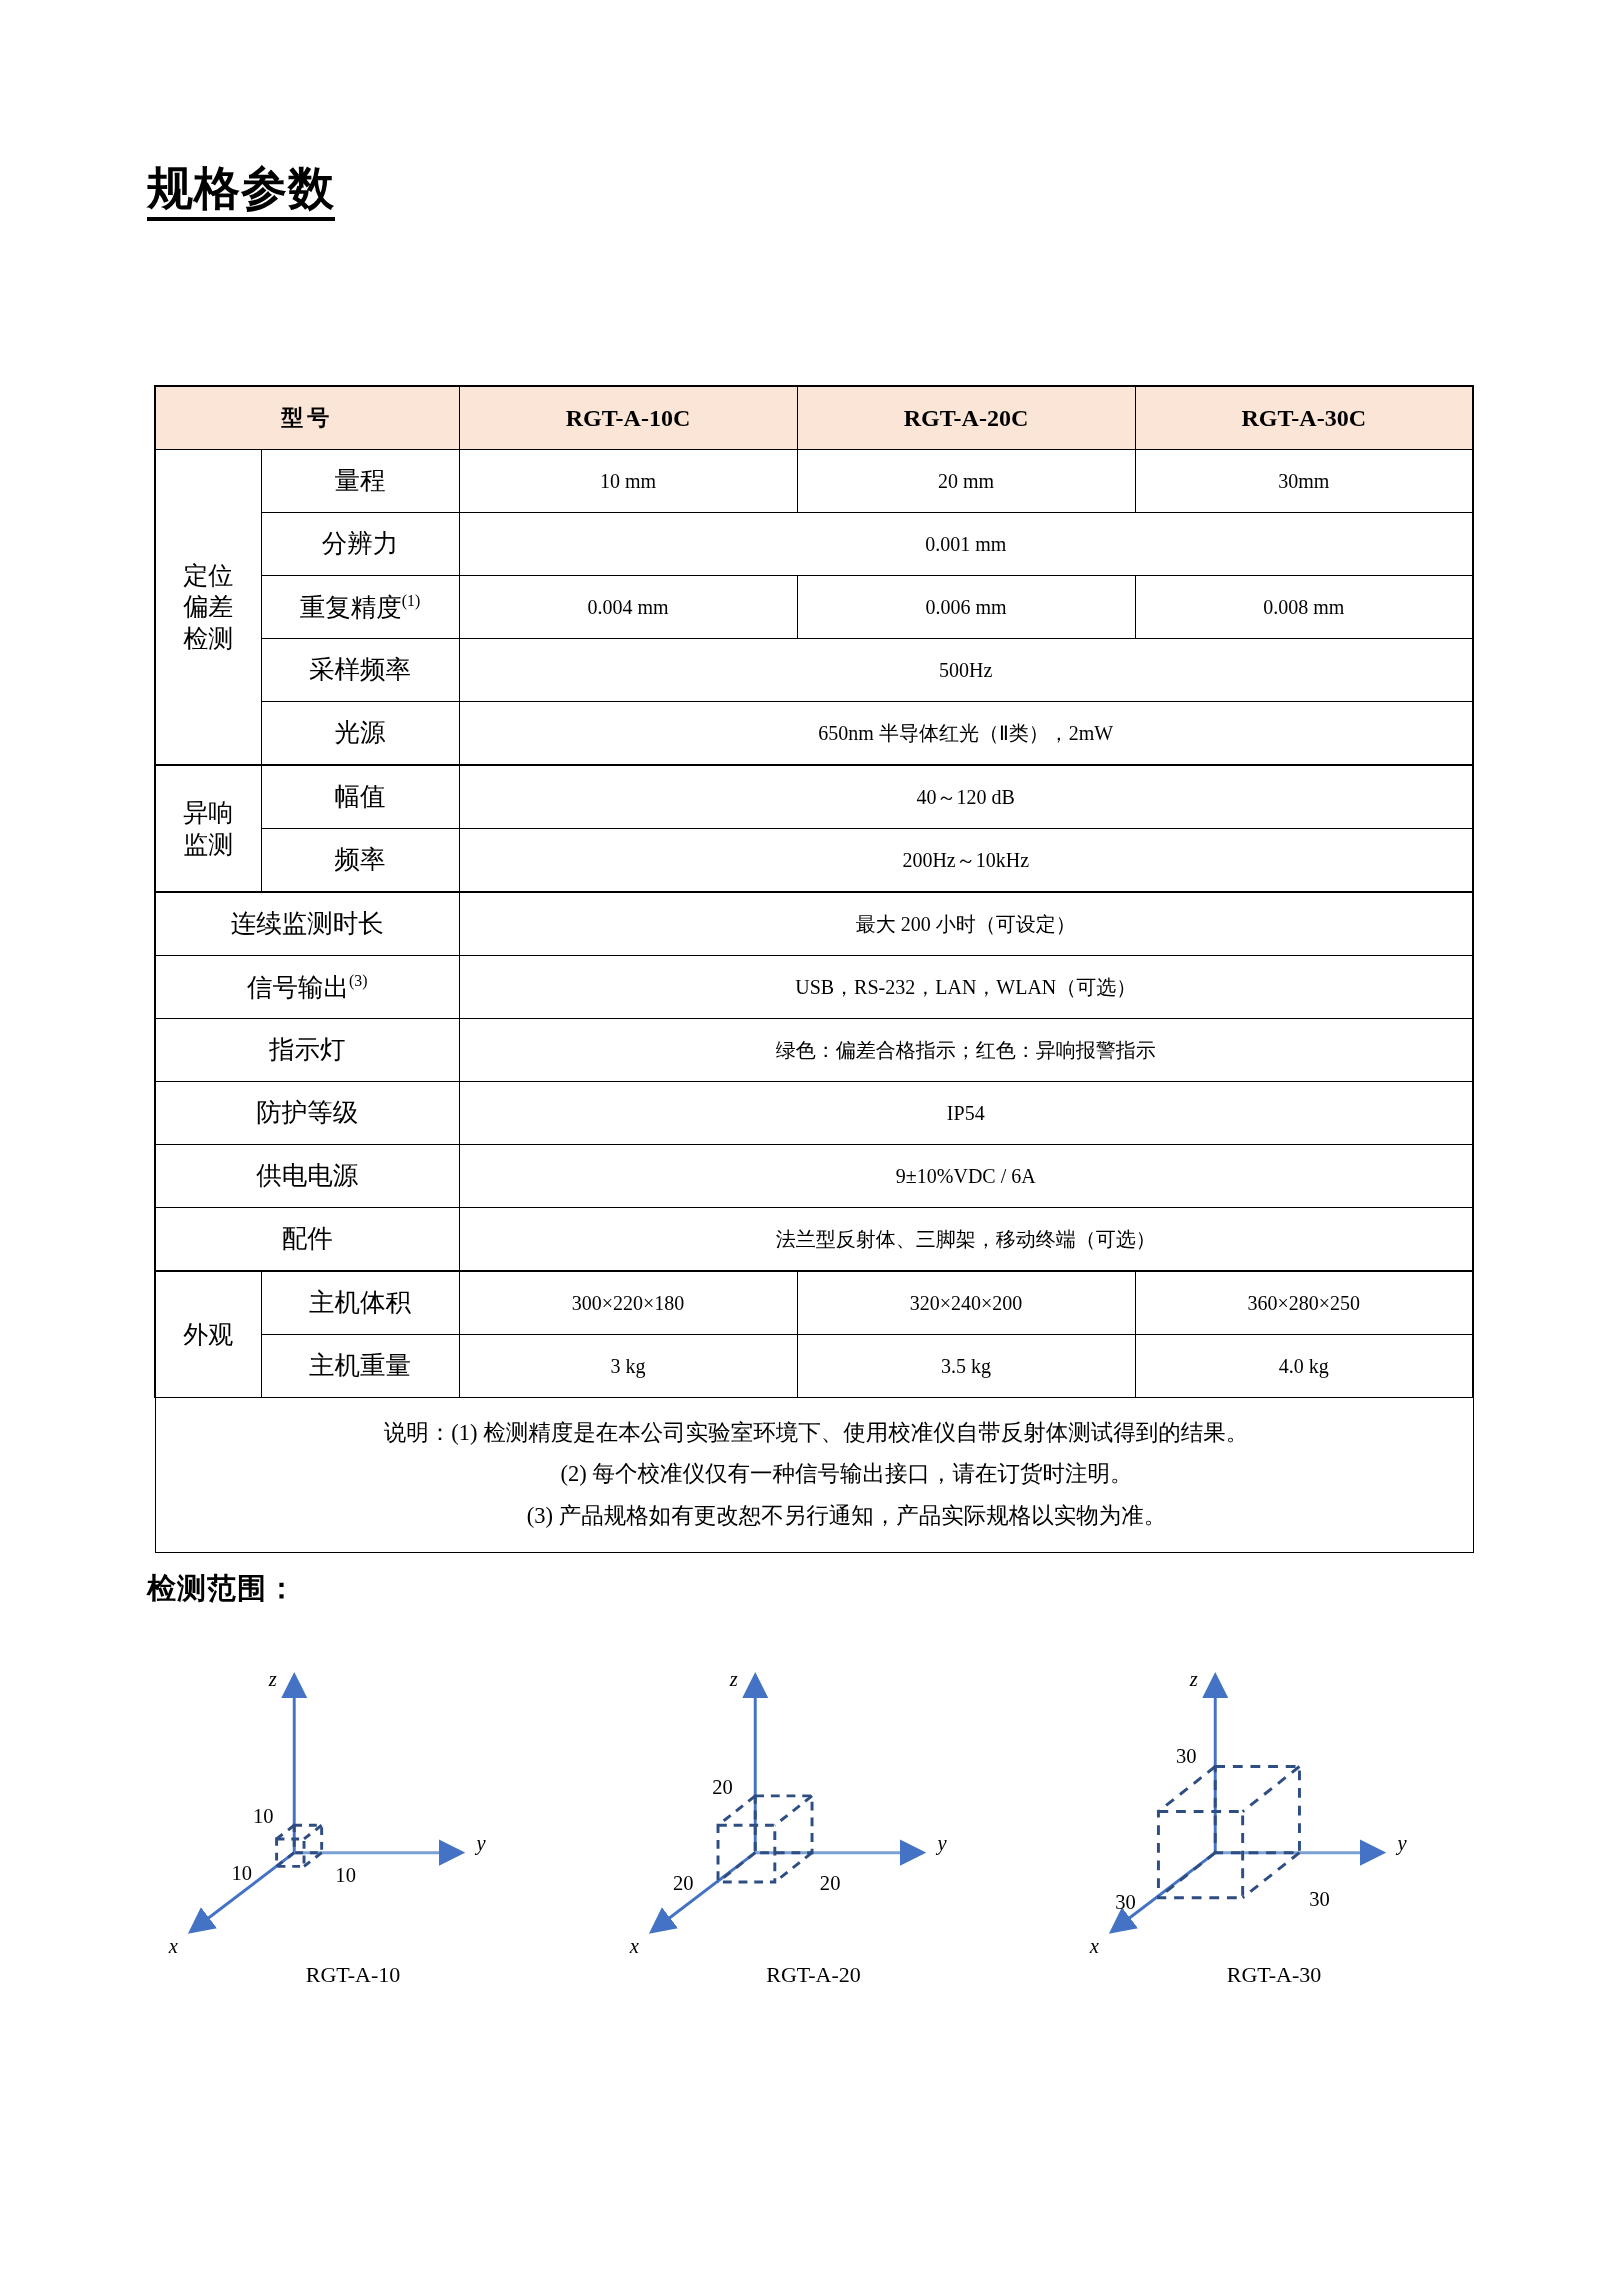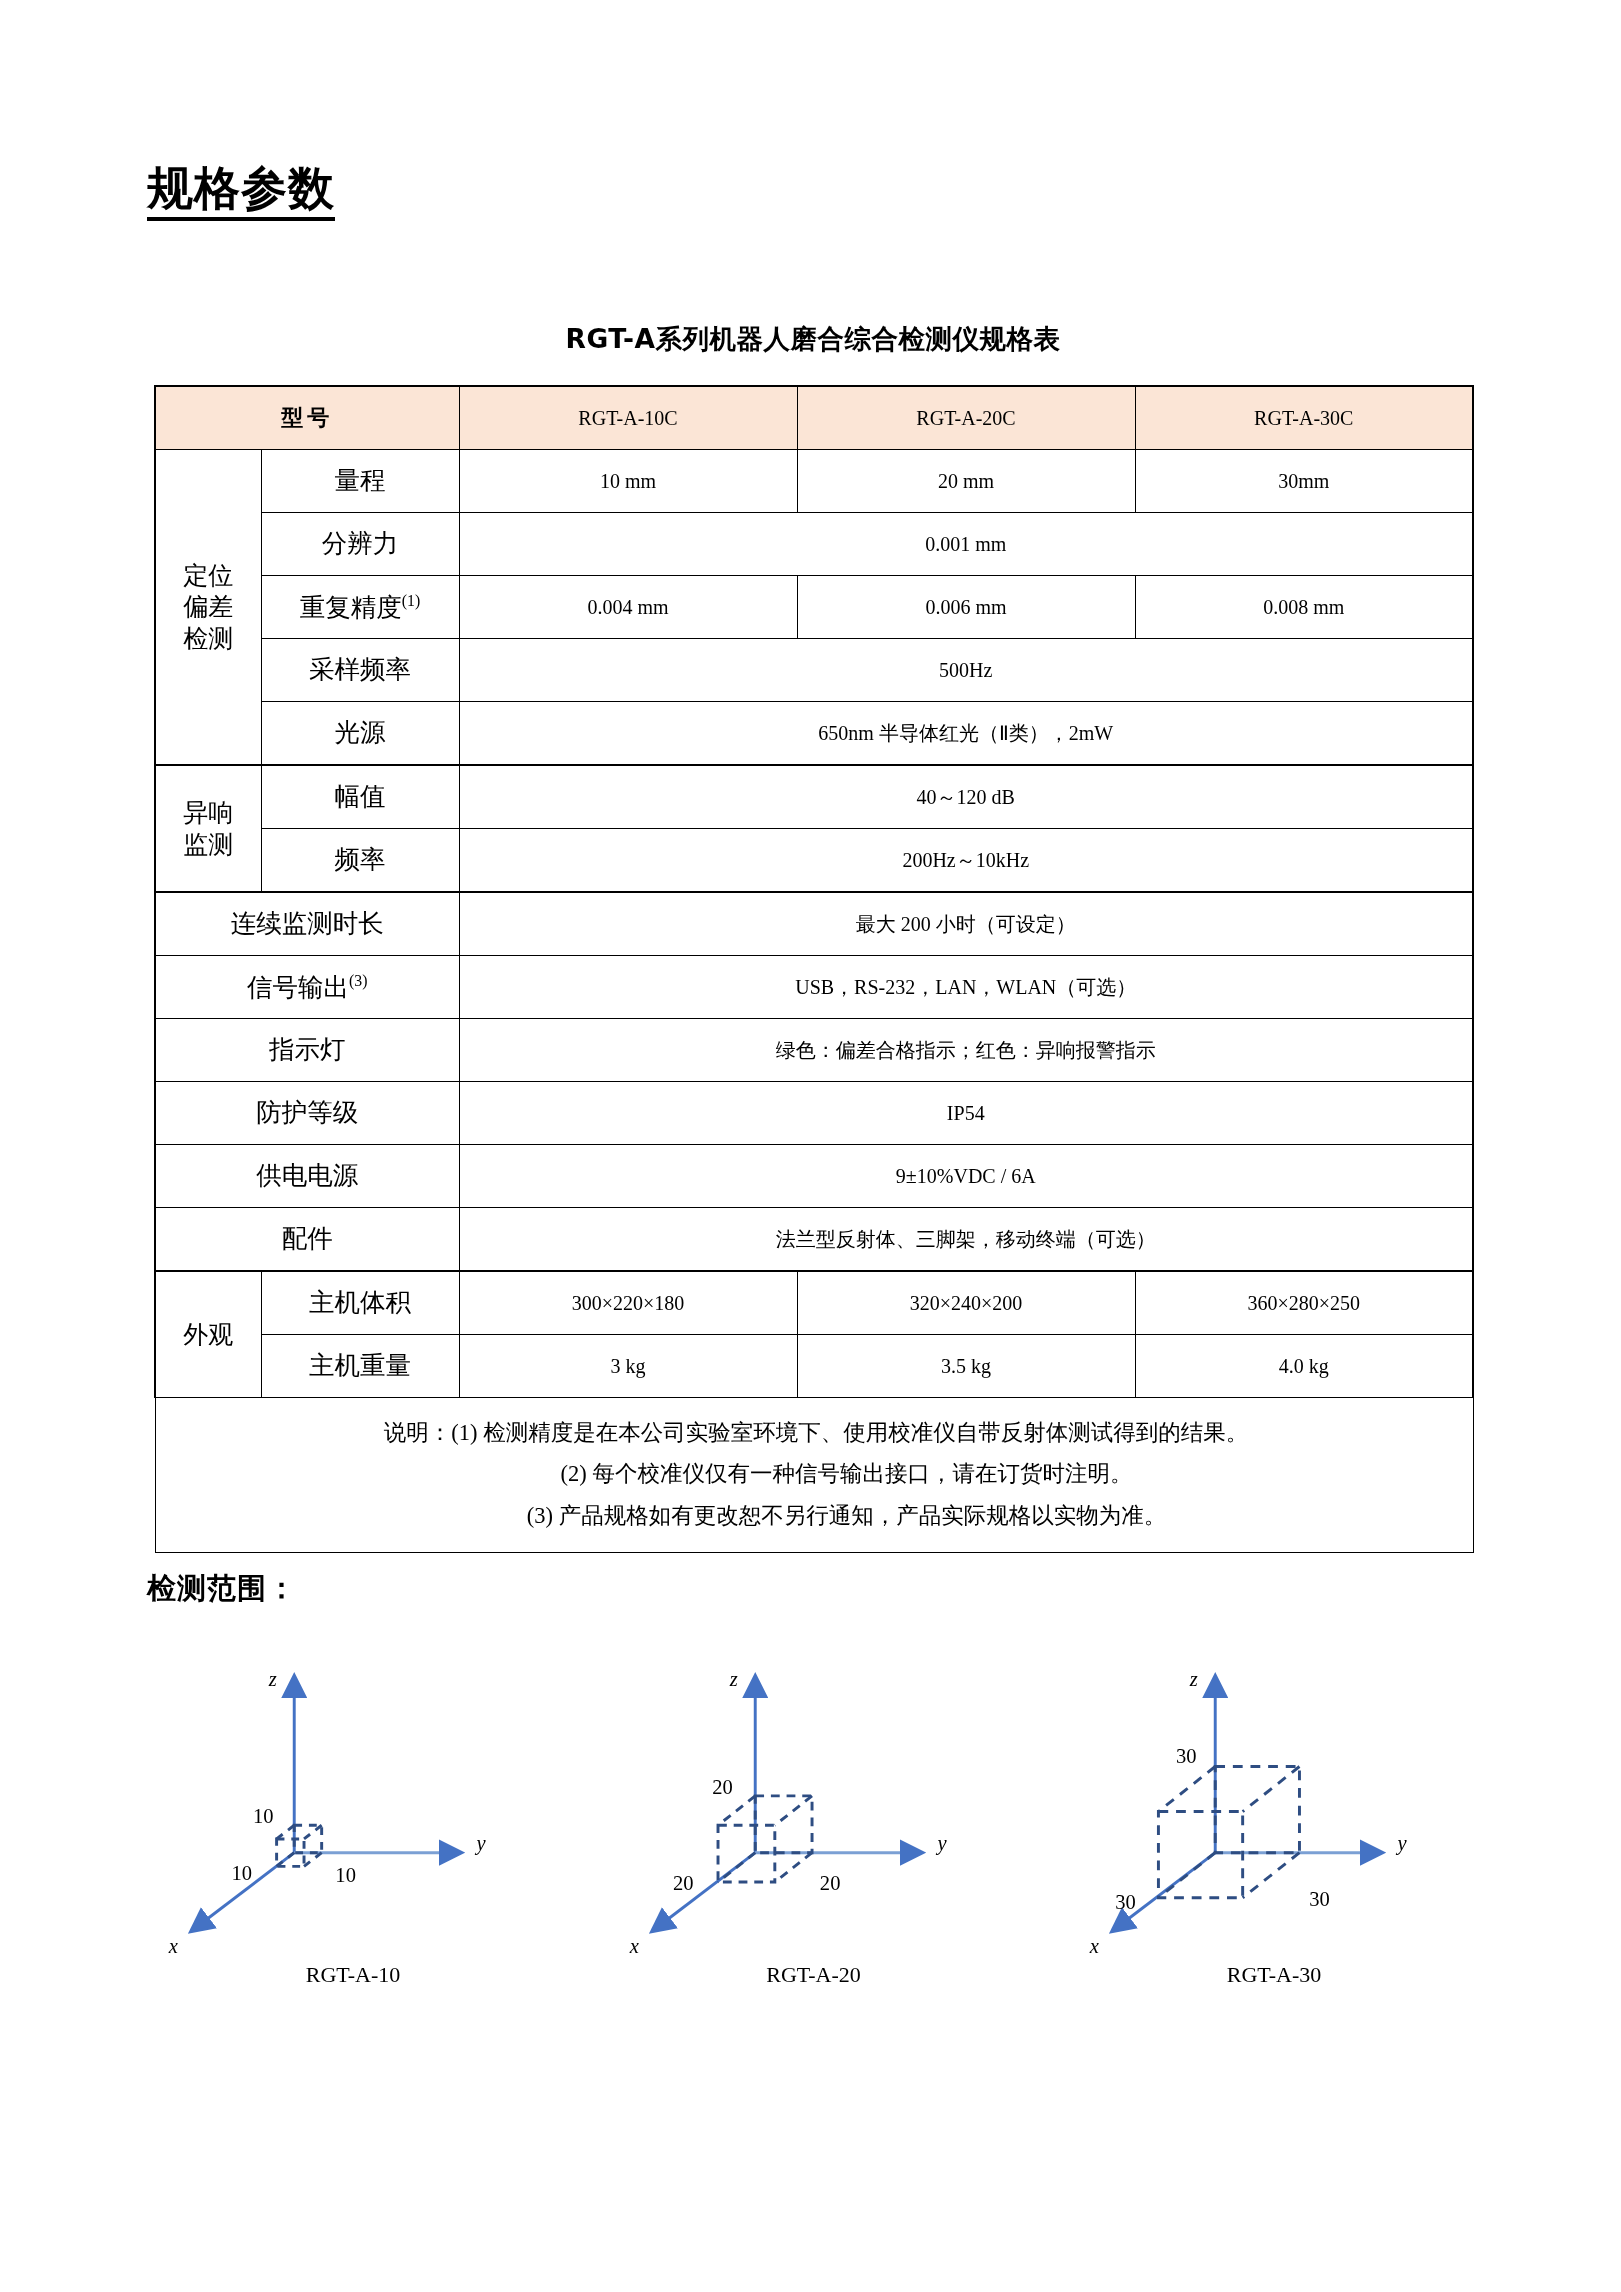--- a/index.html
+++ b/index.html
@@ -81,22 +81,22 @@
     border-top: 2.9px solid #000 !important;
     height: 61px;
   }
   .hdr .model-label {
     font-family: "DejaVu Sans", sans-serif;
     font-size: 22px;
     letter-spacing: 3.9px;
   }
   .hdr .model-val {
     font-family: "Liberation Serif", serif;
-    font-size: 20px;
-    font-weight: normal;
+    font-size: 24px;
+    font-weight: bold;
   }
   .grouplabel {
     font-family: "Liberation Serif", serif;
     font-size: 25px;
     line-height: 1.45;
   }
   .rowlabel {
     font-family: "Liberation Serif", serif;
     font-size: 25.5px;
   }
@@ -161,21 +161,20 @@
     font-size: 22px;
   }
 </style>
 </head>
 <body>
 
 <div class="page">
 
   <div class="doc-title">规格参数</div>
 
-  <div class="table-caption">RGT-A系列机器人磨合综合检测仪规格表</div>
 
   <div class="spec-wrap">
     <table class="spec">
       <colgroup>
         <col style="width:106px">
         <col style="width:198px">
         <col style="width:338px">
         <col style="width:338px">
         <col style="width:338px">
       </colgroup>

